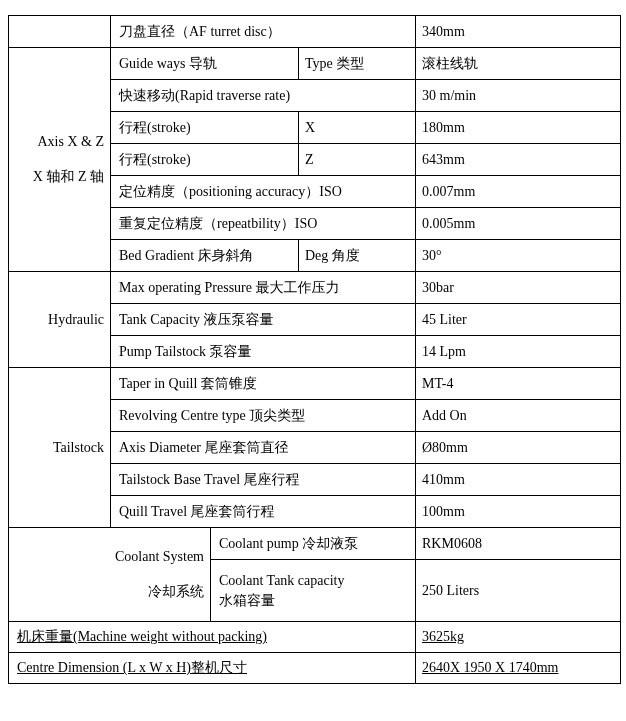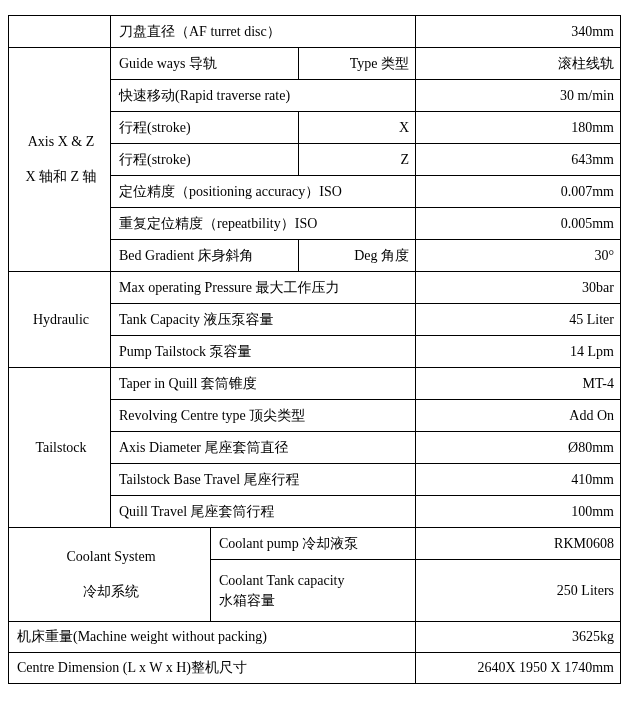--- a/index.html
+++ b/index.html
@@ -23,24 +23,24 @@
   td {
     border: 1px solid #000000;
     font-size: 14px;
     padding: 2px 6px;
     vertical-align: middle;
     overflow: hidden;
     background: #ffffff;
   }
   tr.r { height: 32px; }
   tr.r-tall { height: 62px; }
-  tr.r-short { height: 31px; }
+  tr.r-short { height: 31px; text-decoration: underline; }
   .lbl { text-align: left; padding-left: 8px; }
-  .sec { text-align: center; padding-left: 9px; }
-  .ctr { text-align: right; }
+  .sec { text-align: right; padding-left: 9px; }
+  .ctr { text-align: left; }
   .two-line div { line-height: 20px; }
   .two-line div + div { margin-top: 15px; }
   .tank-lines div { line-height: 20px; text-align: left; }
   .tank-lines div + div { }
 </style>
 </head>
 <body>
 
 <div class="page">
   <table class="spec">

